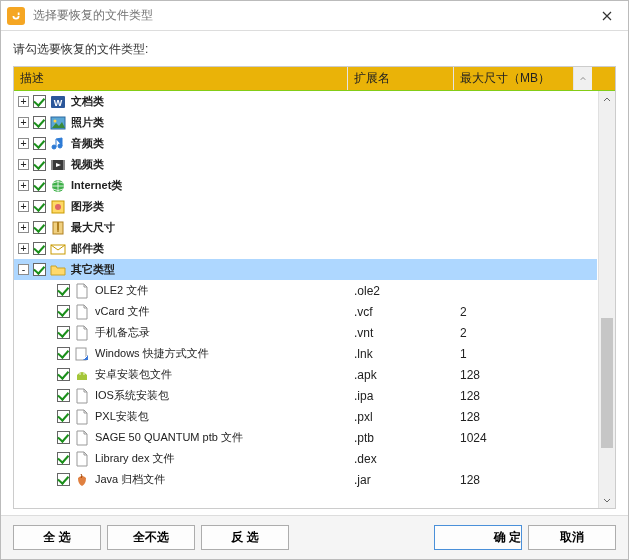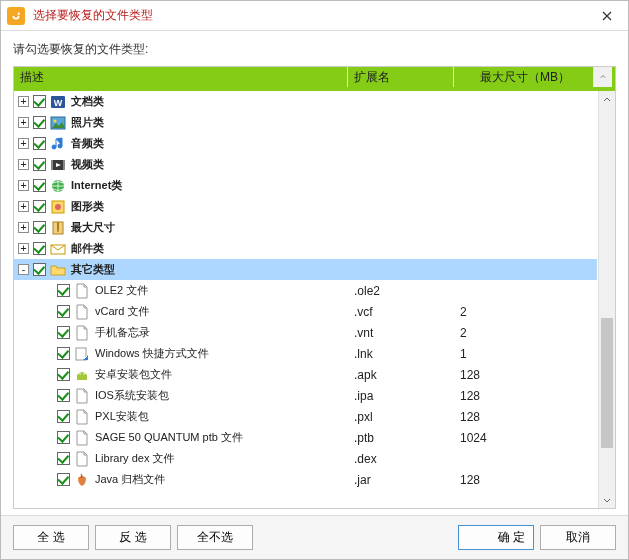--- a/index.html
+++ b/index.html
@@ -1,28 +1,28 @@
 <!DOCTYPE html>
 <html><head>
 <meta charset="utf-8">
 <style>
 * { box-sizing: border-box; margin: 0; padding: 0; }
 body { font-family: "Microsoft YaHei", "Segoe UI", sans-serif; font-size: 12px; background: #fff; width: 629px; height: 560px; overflow: hidden; border: 1px solid #bbb; display: flex; flex-direction: column; }
 .titlebar { height: 30px; display: flex; align-items: center; padding: 0 0 0 6px; border-bottom: 1px solid #ddd; background: #fff; }
 .titlebar .app-icon { width: 18px; height: 18px; background: #f5a623; border-radius: 3px; margin-right: 8px; position: relative; display:flex; align-items:center; justify-content:center;}
 .titlebar .app-icon svg { width:14px; height:14px; }
-.titlebar .title { flex: 1; font-size: 12px; color: #b91c1c; }
+.titlebar .title { flex: 1; font-size: 12px; color: #737373; }
 .titlebar .close { width: 42px; height: 30px; display: flex; align-items: center; justify-content: center; cursor: pointer; }
 .instruction { padding: 10px 12px 6px 12px; font-size: 12px; color: #333; }
 .table-wrap { margin: 2px 12px 6px 12px; border: 1px solid #ccc; flex: 1; display: flex; flex-direction: column; min-height:0; }
-.thead { display: flex; background: #84cc16; border-bottom: 4px solid #84cc16; height: 24px; }
+.thead { display: flex; background: #eab308; border-bottom: 1px solid #84cc16; height: 24px; }
 .th { display: flex; align-items: center; padding: 0 6px; font-size: 12px; color: #222; border-right: 1px solid #e4e4e4; }
 .th-desc { flex: 0 0 334px; }
 .th-ext { flex: 0 0 106px; }
-.th-size { flex: 0 0 120px; margin-left: 20px; }
+.th-size { flex: 0 0 120px; }
 .th-scroll { flex: 0 0 18px; border-right:none; background:#f0f0f0;}
 .tbody { flex: 1; overflow: hidden; position: relative; }
 .rows { position:absolute; left:0; top:0; right:18px; }
 .row { display: flex; align-items: center; height: 21px; font-size: 12px; color: #222; }
 .row.selected { background: #aed7ff; }
 .cell-desc { flex: 0 0 334px; display: flex; align-items: center; padding-left: 4px; }
 .cell-ext { flex: 0 0 106px; padding-left: 6px; }
 .cell-size { flex: 0 0 120px; padding-left: 6px; }
 .exp { width: 11px; height: 11px; border: 1px solid #8c8c8c; display: inline-flex; align-items: center; justify-content: center; font-size: 10px; line-height: 1; margin-right: 4px; background: #fff; cursor: pointer; font-family: monospace; }
 .exp-placeholder { width: 11px; height:11px; margin-right:4px; display:inline-block; }
@@ -33,21 +33,21 @@
 .label { font-size: 11px; }
 .row.bold .label { font-weight: bold; }
 .indent-2 { padding-left: 24px; }
 .scrollbar { position:absolute; right:0; top:0; bottom:0; width:17px; background:#f0f0f0; border-left:1px solid #e0e0e0;}
 .sb-btn { height:17px; display:flex; align-items:center; justify-content:center; color:#666; background:#f0f0f0; cursor:pointer;}
 .sb-btn svg{width:8px;height:8px;}
 .sb-track { position:absolute; top:17px; bottom:17px; left:0; right:0;}
 .sb-thumb { position:absolute; left:2px; right:2px; top:210px; height:130px; background:#c6c6c6; border-radius:0;}
 .footer { height: 44px; display: flex; align-items: center; padding: 0 12px; gap: 6px; border-top: 1px solid #ddd; background: #f5f5f5; }
 .footer .spacer { flex: 1; }
-button.btn { font-family: inherit; font-size: 12px; padding: 3px 8px; width: 76px; background: #fdfdfd; border: 1px solid #adadad; cursor: pointer; }
+button.btn { font-family: inherit; font-size: 12px; padding: 3px 0; width: 88px; background: #fdfdfd; border: 1px solid #adadad; cursor: pointer; font-weight: bold; }
 button.btn.primary { border: 1px solid #4a90d9; text-align: right; }
 </style>
 </head>
 <body>
 
 <div class="titlebar">
   <span class="app-icon">
     <svg viewBox="0 0 16 16">
         <rect x="1" y="1" width="14" height="14" rx="3" fill="#f5a623"></rect>
         <path d="M5 8 A3 3 0 1 0 11 8" stroke="#fff" stroke-width="2" fill="none"></path>
@@ -390,18 +390,18 @@
           <svg viewBox="0 0 8 8">
             <path d="M1 3 L4 6 L7 3" stroke="#666" fill="none"></path>
           </svg>
         </div>
     </div>
   </div>
 </div>
 
 <div class="footer">
   <button class="btn">全 选</button>
+  <button class="btn">全不选</button>
   <button class="btn">反 选</button>
-  <button class="btn">全不选</button>
   <span class="spacer"></span>
   <button class="btn primary">确 定</button>
   <button class="btn">取消</button>
 </div>
 
 </body></html>

